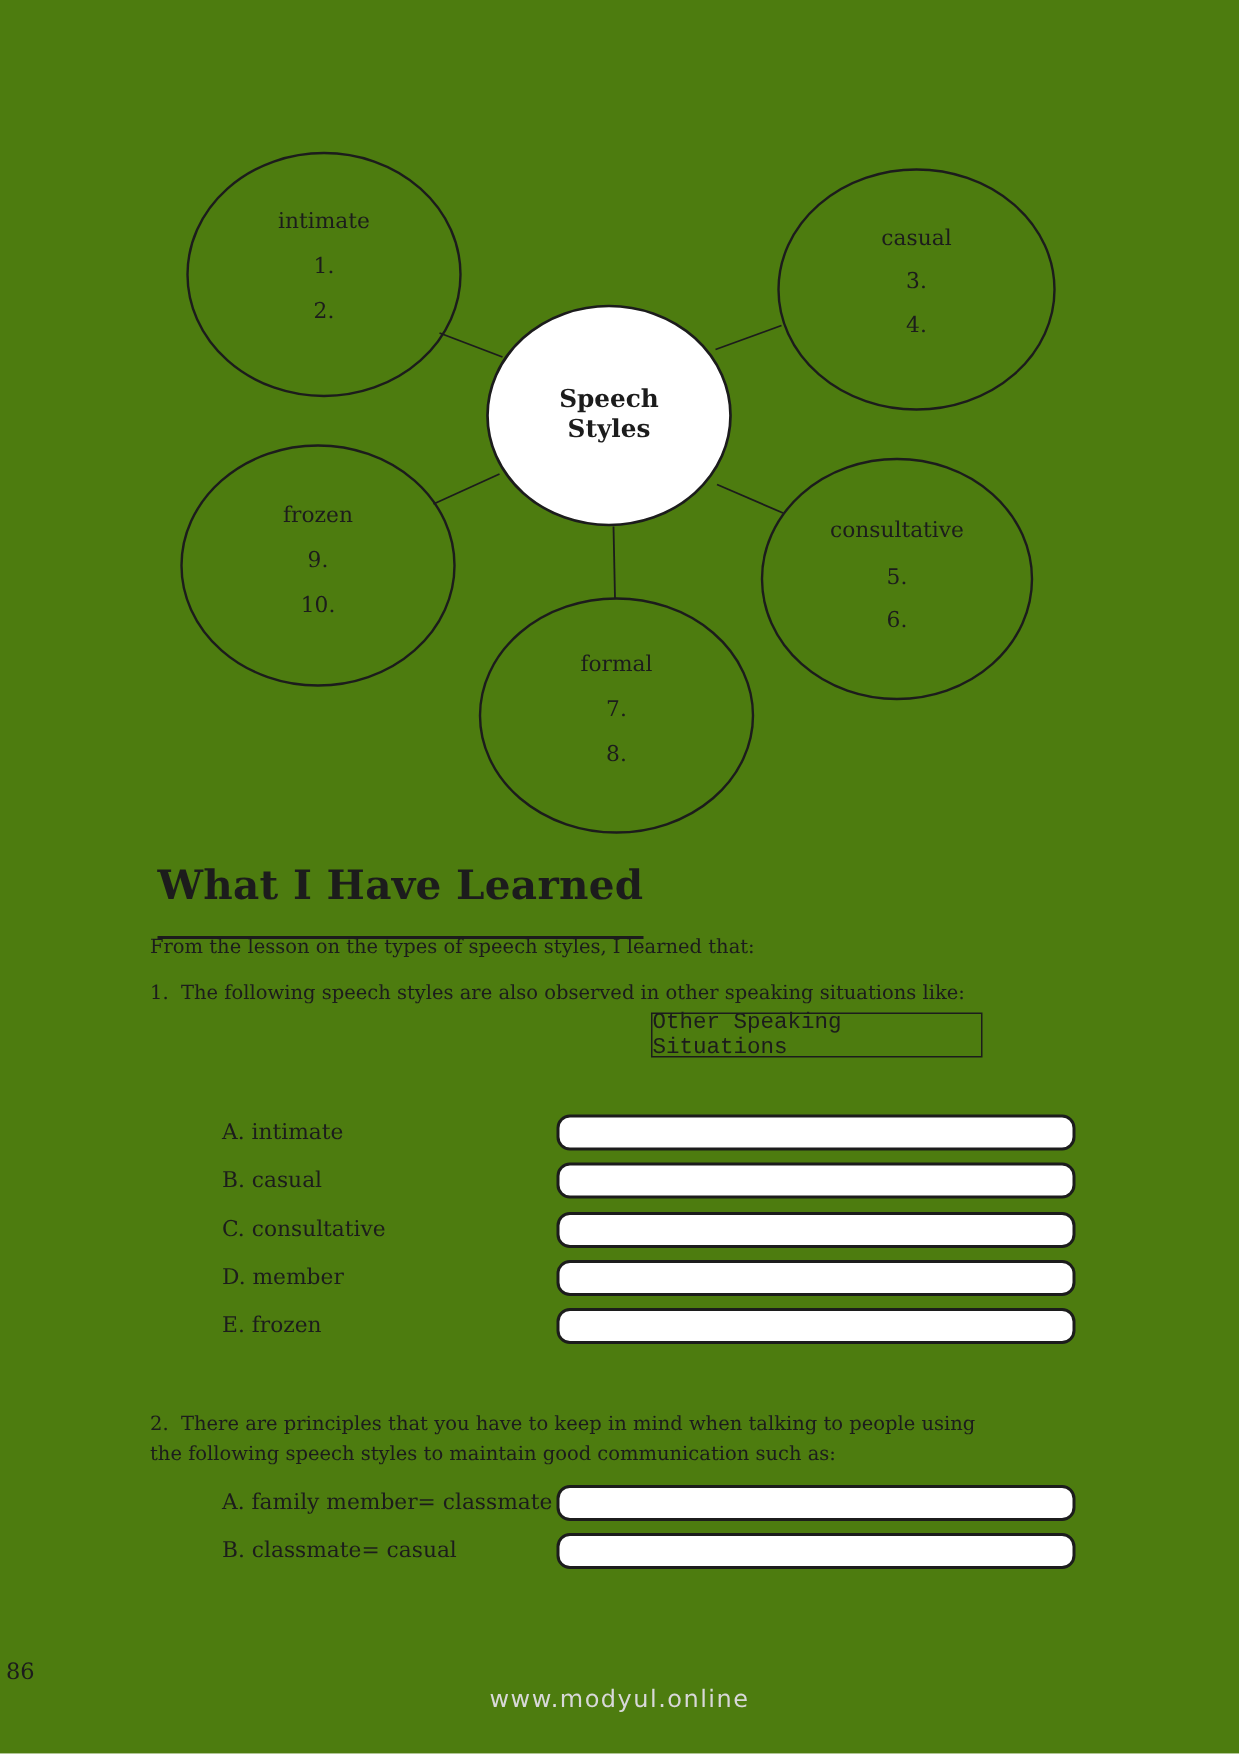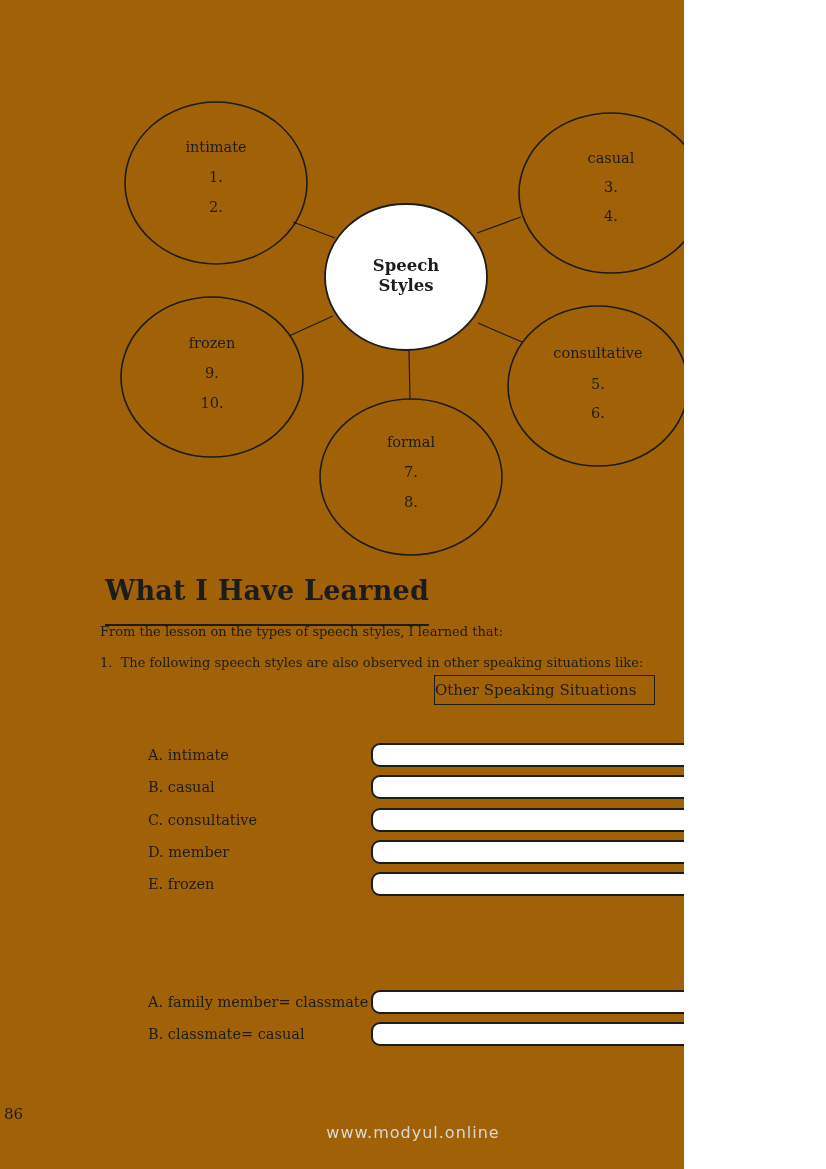--- a/index.html
+++ b/index.html
@@ -1,19 +1,19 @@
 <!DOCTYPE html>
 <html><head>
 <meta charset="utf-8">
 <style>
   html,body{margin:0;padding:0;background:#ffffff;}
   .page{
     position:relative;
-    width:684px;height:1169px;
-    background:#a16207;
+    width:826px;height:1169px;
+    background:#4d7c0f;
     font-family:"DejaVu Serif", serif;
     color:#1c1c1c;
     overflow:hidden;
   }
   svg text{
     font-family:"DejaVu Serif", serif;
     font-size:14.5px;
     fill:#1c1c1c;
   }
   svg text.center-label{
@@ -40,20 +40,21 @@
   .para.intro{top:622px;}
   .para.q1{top:653px;}
   .para.q2{top:940px;}
   .situations-box{
     position:absolute;left:434px;top:675px;
     width:221px;height:30px;
     border:1.5px solid #1c1c1c;
     box-sizing:border-box;
     display:flex;align-items:center;
     font-size:15px;
+    font-family:Liberation Mono, monospace;
   }
   .answer-row{position:absolute;left:0;width:826px;height:24px;}
   .answer-row .row-label{
     position:absolute;left:148px;top:0;height:24px;
     line-height:24px;font-size:14.5px;white-space:nowrap;
   }
   .answer-field{
     position:absolute;left:371px;top:0;
     width:346px;height:24px;
     box-sizing:border-box;
@@ -145,20 +146,22 @@
   </div>
   <div class="answer-row row-d1">
     <span class="row-label">D. member</span>
     <div class="answer-field"></div>
   </div>
   <div class="answer-row row-e1">
     <span class="row-label">E. frozen</span>
     <div class="answer-field"></div>
   </div>
 
+  <p class="para q2">2.  There are principles that you have to keep in mind when talking to people using
+the following speech styles to maintain good communication such as:</p>
 
   <div class="answer-row row-a2">
     <span class="row-label">A. family member= classmate</span>
     <div class="answer-field"></div>
   </div>
   <div class="answer-row row-b2">
     <span class="row-label">B. classmate= casual</span>
     <div class="answer-field"></div>
   </div>
 

